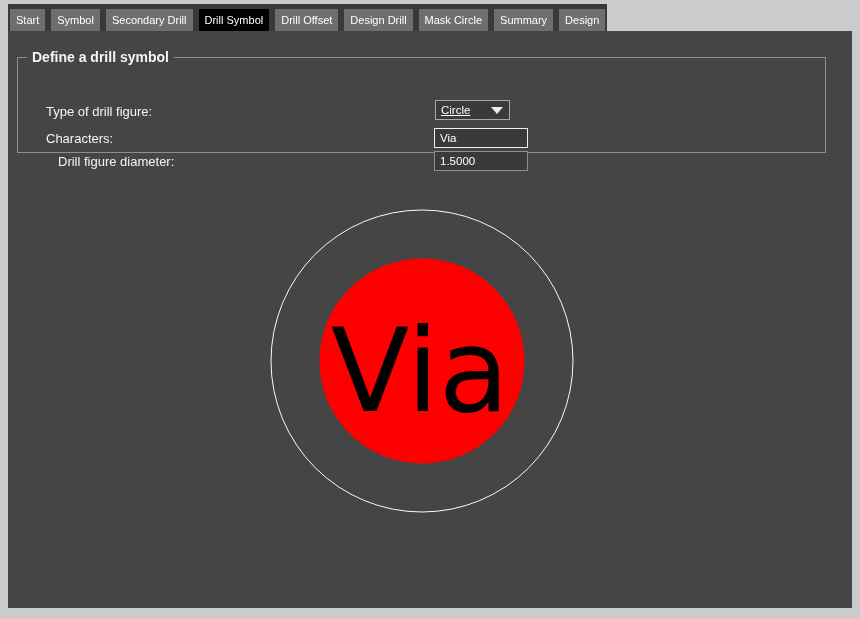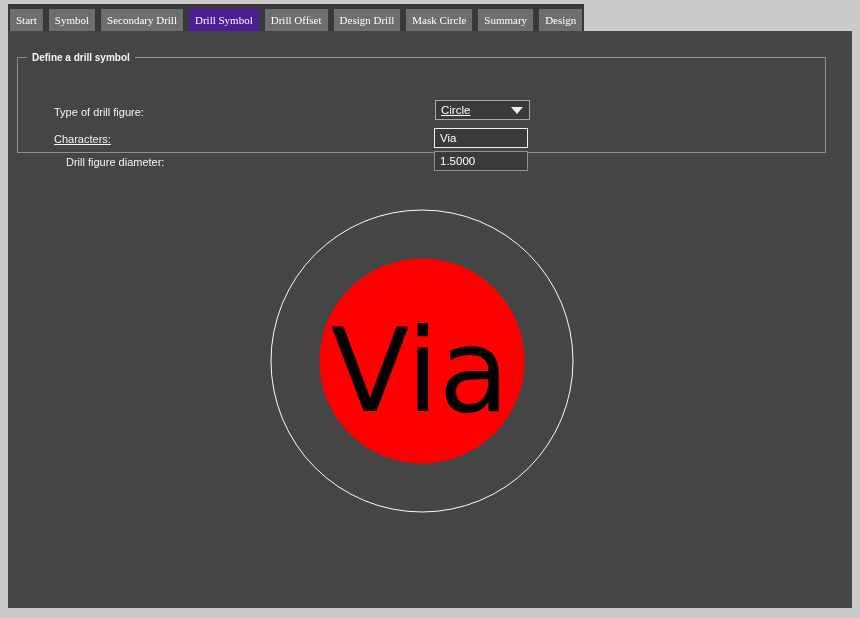--- a/index.html
+++ b/index.html
@@ -19,55 +19,54 @@
     background:#393939;
   }
   .tab{
     height:26px;line-height:22px;
     padding:0 6px;
     background:#6e6e6e;
     color:#ffffff;
     font-size:11px;
     white-space:nowrap;
     cursor:default;
-    font-family:Liberation Serif, serif;
   }
-  .tab.active{background:#4c1d95;}
+  .tab.active{background:#000000;}
   
   .content{
     position:absolute;left:8px;top:31px;
     width:844px;height:577px;
     background:#454545;
   }
   
   .groupbox{
     position:absolute;left:9px;top:26px;
     width:807px;height:94px;
     border:1px solid #8f8f8f;
   }
   .groupbox .legend{
     position:absolute;top:-8px;left:9px;
     background:#454545;
     padding:0 5px;
     color:#f5f5f5;
-    font-size:10px;font-weight:700;
+    font-size:14px;font-weight:700;
     line-height:15px;
   }
   .fieldlabel{
-    position:absolute;left:36px;
-    color:#f5f5f5;font-size:11px;line-height:14px;
+    position:absolute;left:28px;
+    color:#f5f5f5;font-size:13px;line-height:14px;
     white-space:nowrap;
   }
   .lbl-type{top:47px;}
-  .lbl-chars{top:74px;text-decoration:underline;}
+  .lbl-chars{top:74px;}
   .lbl-diam{top:97px;padding-left:12px;}
   
   .dropdown{
     position:absolute;left:417px;top:42px;
-    width:95px;height:20px;
+    width:75px;height:20px;
     box-sizing:border-box;
     background:#3a3a3a;
     border:1px solid #a8a8a8;
     color:#ffffff;font-size:11.5px;line-height:18px;
     padding-left:5px;
     cursor:default;
     text-decoration:underline;
   }
   .dropdown .arrow{
     position:absolute;right:6px;top:6px;

